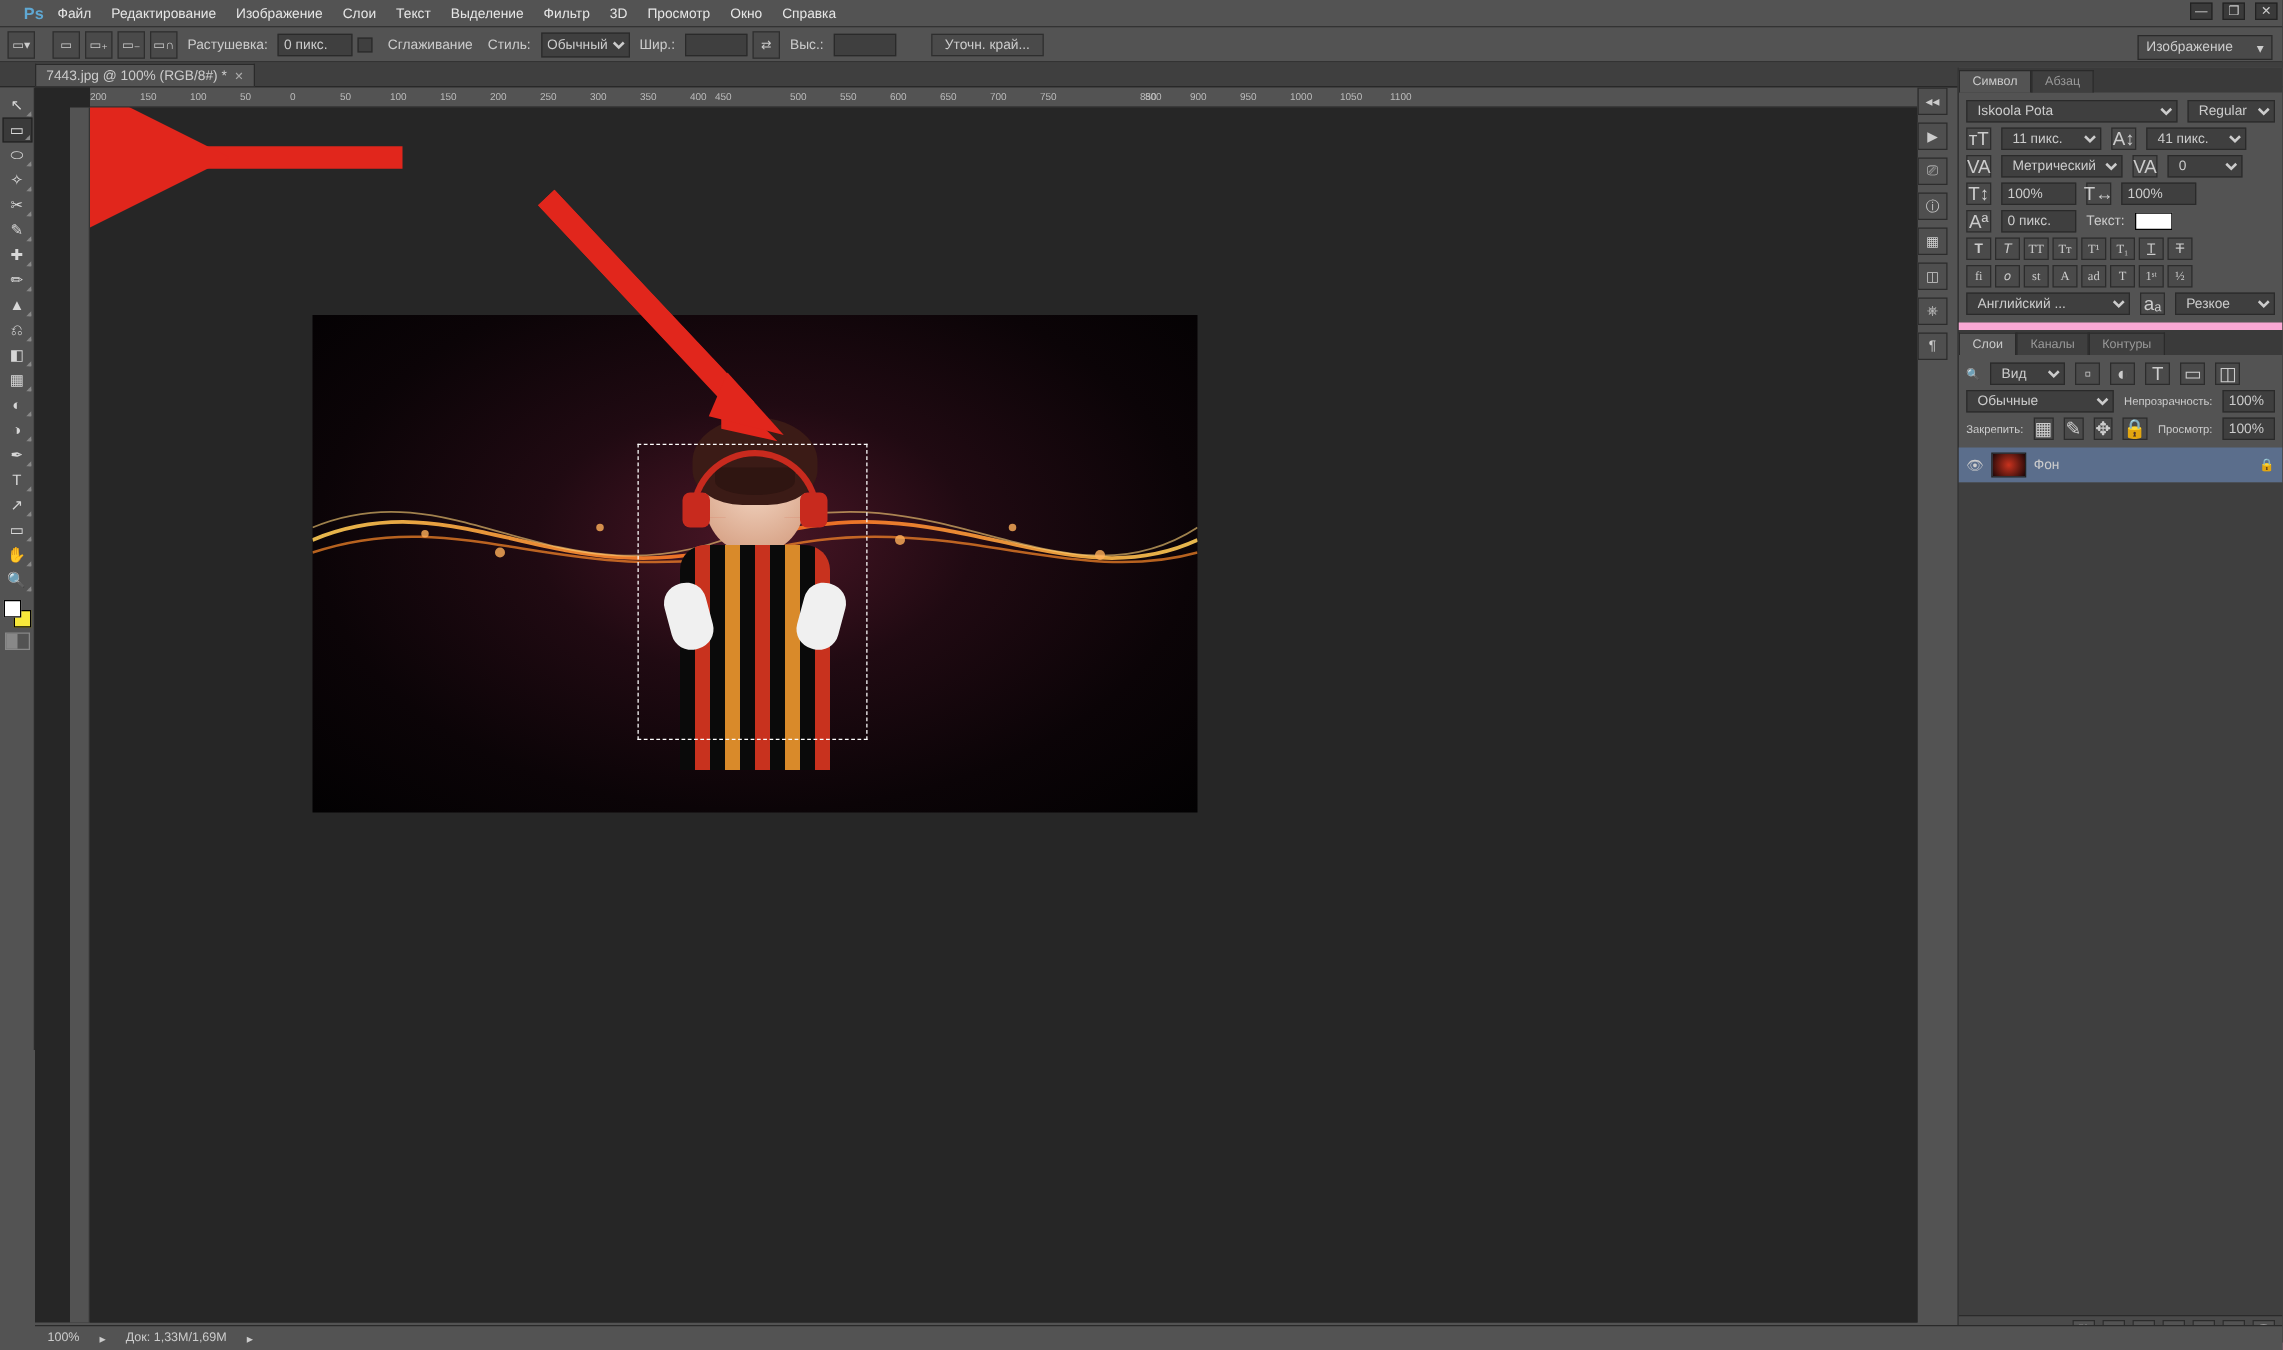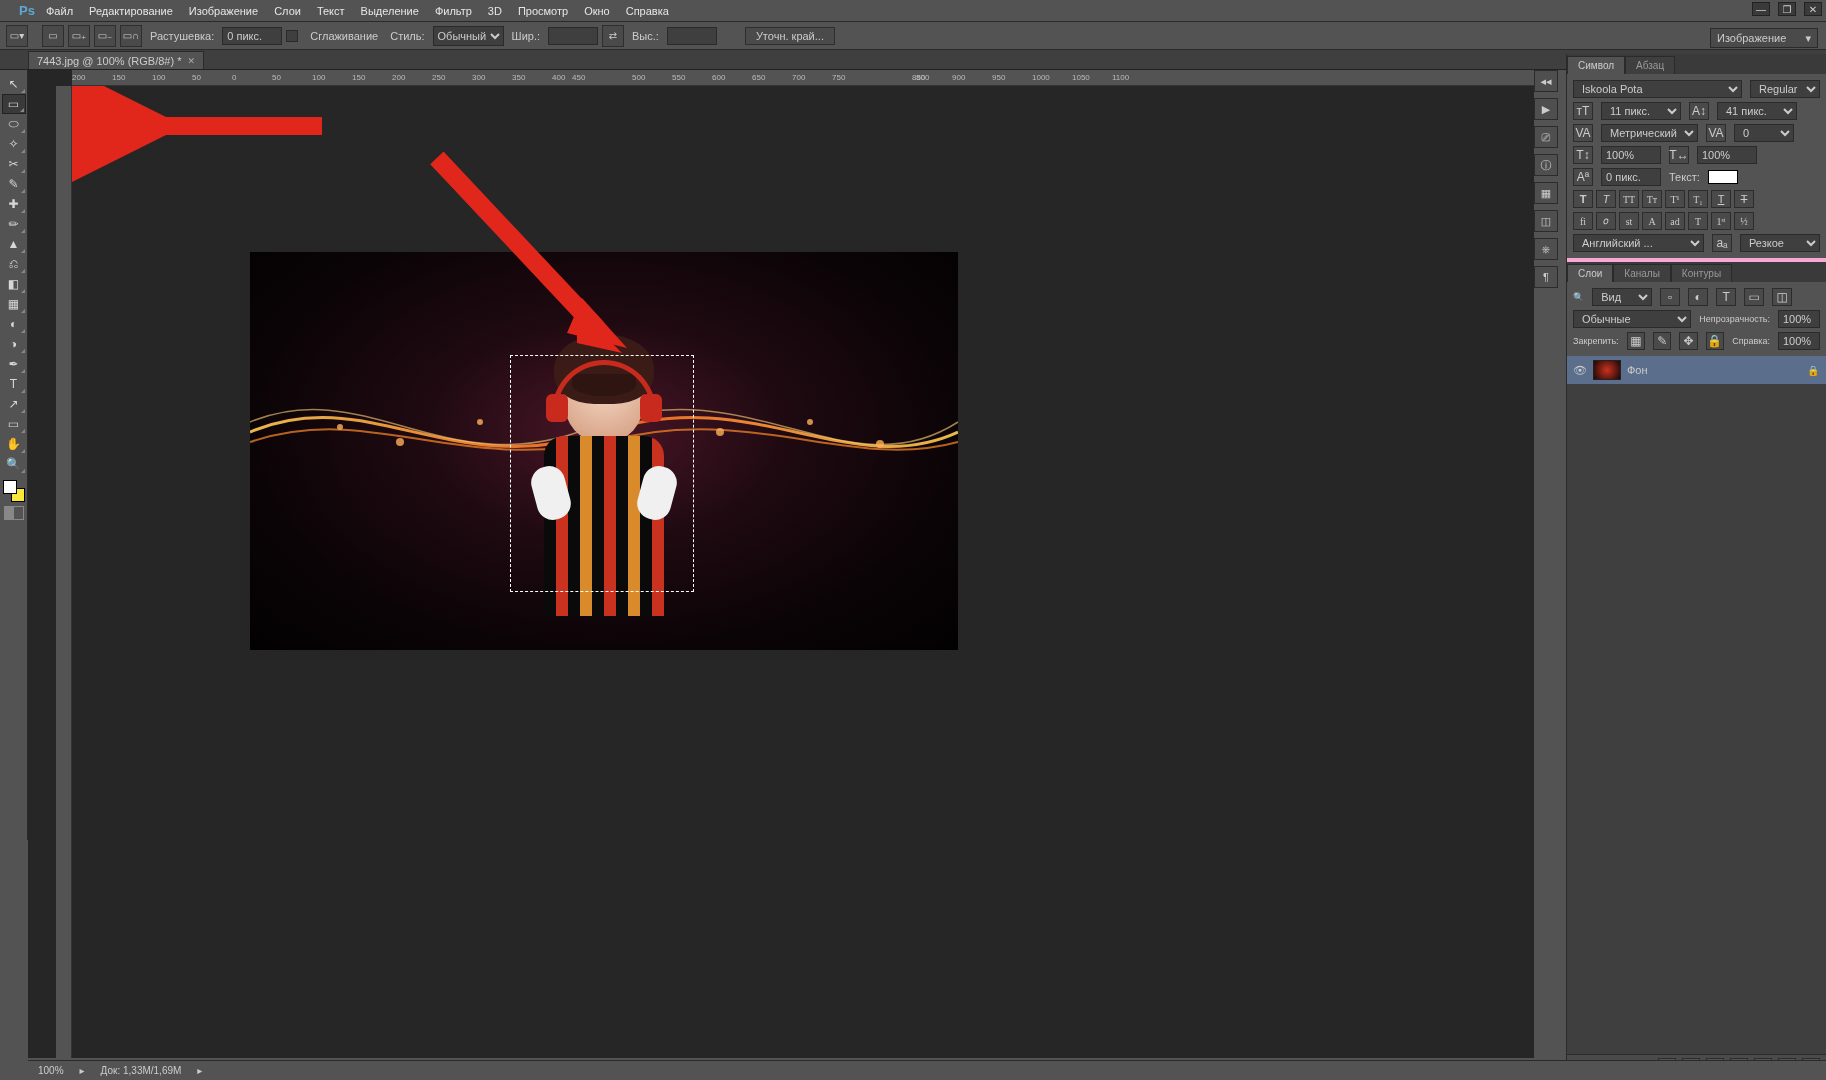--- a/index.html
+++ b/index.html
@@ -63,27 +63,27 @@
 
 .arrow { position:absolute; }
 .arrow svg { overflow:visible;}
 
 
 .rcol1 { position:absolute; right:560px; top:60px; width:32px; display:flex; flex-direction:column; gap:6px; align-items:center; padding-top:10px;}
 .rcol1 .b { width:24px; height:22px; background:#4f4f4f; border:1px solid #2c2c2c; display:flex; align-items:center; justify-content:center; font-size:11px;}
 
 
 .rpanels { position:absolute; right:0; top:54px; width:260px; bottom:0; background:#535353; border-left:1px solid #2a2a2a; display:flex; flex-direction:column;}
-.panel { border-bottom:4px solid #f9a8d4; }
+.panel { border-bottom:6px solid #f9a8d4; }
 .ptabs { display:flex; background:#3a3a3a; height:20px; align-items:flex-end;}
 .ptabs .pt { padding:3px 10px; background:#535353; border:1px solid #2a2a2a; border-bottom:none; height:18px; font-size:10px;}
 .ptabs .pt.off { background:#3f3f3f; color:#999;}
 .pbody { padding:6px; display:flex; flex-direction:column; gap:4px; }
 .row { display:flex; align-items:center; gap:8px; }
-.row .ico2 { width:20px; height:18px; display:flex; align-items:center; justify-content:center; background:#4a4a4a; border:1px solid #2c2c2c; font-size:12px;}
+.row .ico2 { width:20px; height:18px; display:flex; align-items:center; justify-content:center; background:#4a4a4a; border:1px solid #2c2c2c; font-size:15px;}
 .row select,.row input { background:#3f3f3f; border:1px solid #2a2a2a; color:#ccc; height:18px; padding:0 4px;}
 .row select{ flex:1; }
 .tbtns { display:flex; gap:3px; flex-wrap:wrap;}
 .tbtns .tb { width:20px; height:18px; background:#4a4a4a; border:1px solid #2c2c2c; display:flex; align-items:center; justify-content:center; font-size:10px; font-family:"Times New Roman",serif;}
 .colorbox { width:30px; height:14px; background:#fff; border:1px solid #000;}
 
 
 .layerspanel { flex:1; display:flex; flex-direction:column;}
 .lrow { display:flex; align-items:center; gap:6px; padding:4px 6px; background:#5b6e8c;}
 .lrow .eye{ width:14px; text-align:center;}
@@ -390,21 +390,21 @@
         <select><option>Обычные</option></select>
         <span style="font-size:9px">Непрозрачность:</span>
         <input style="width: 42px;" value="100%">
       </div>
       <div class="row">
         <span style="font-size:9px">Закрепить:</span>
         <div class="ico2">▦</div>
         <div class="ico2">✎</div>
         <div class="ico2">✥</div>
         <div class="ico2">🔒</div>
-        <span style="margin-left:auto;font-size:9px">Справка:</span>
+        <span style="margin-left:auto;font-size:9px">Просмотр:</span>
         <input style="width: 42px;" value="100%">
       </div>
     </div>
     <div class="lrow">
       <div class="eye">👁</div>
       <div class="thumb"></div>
       <span>Фон</span>
       <span class="lock">🔒</span>
     </div>
     <div class="panelspacer"></div>

